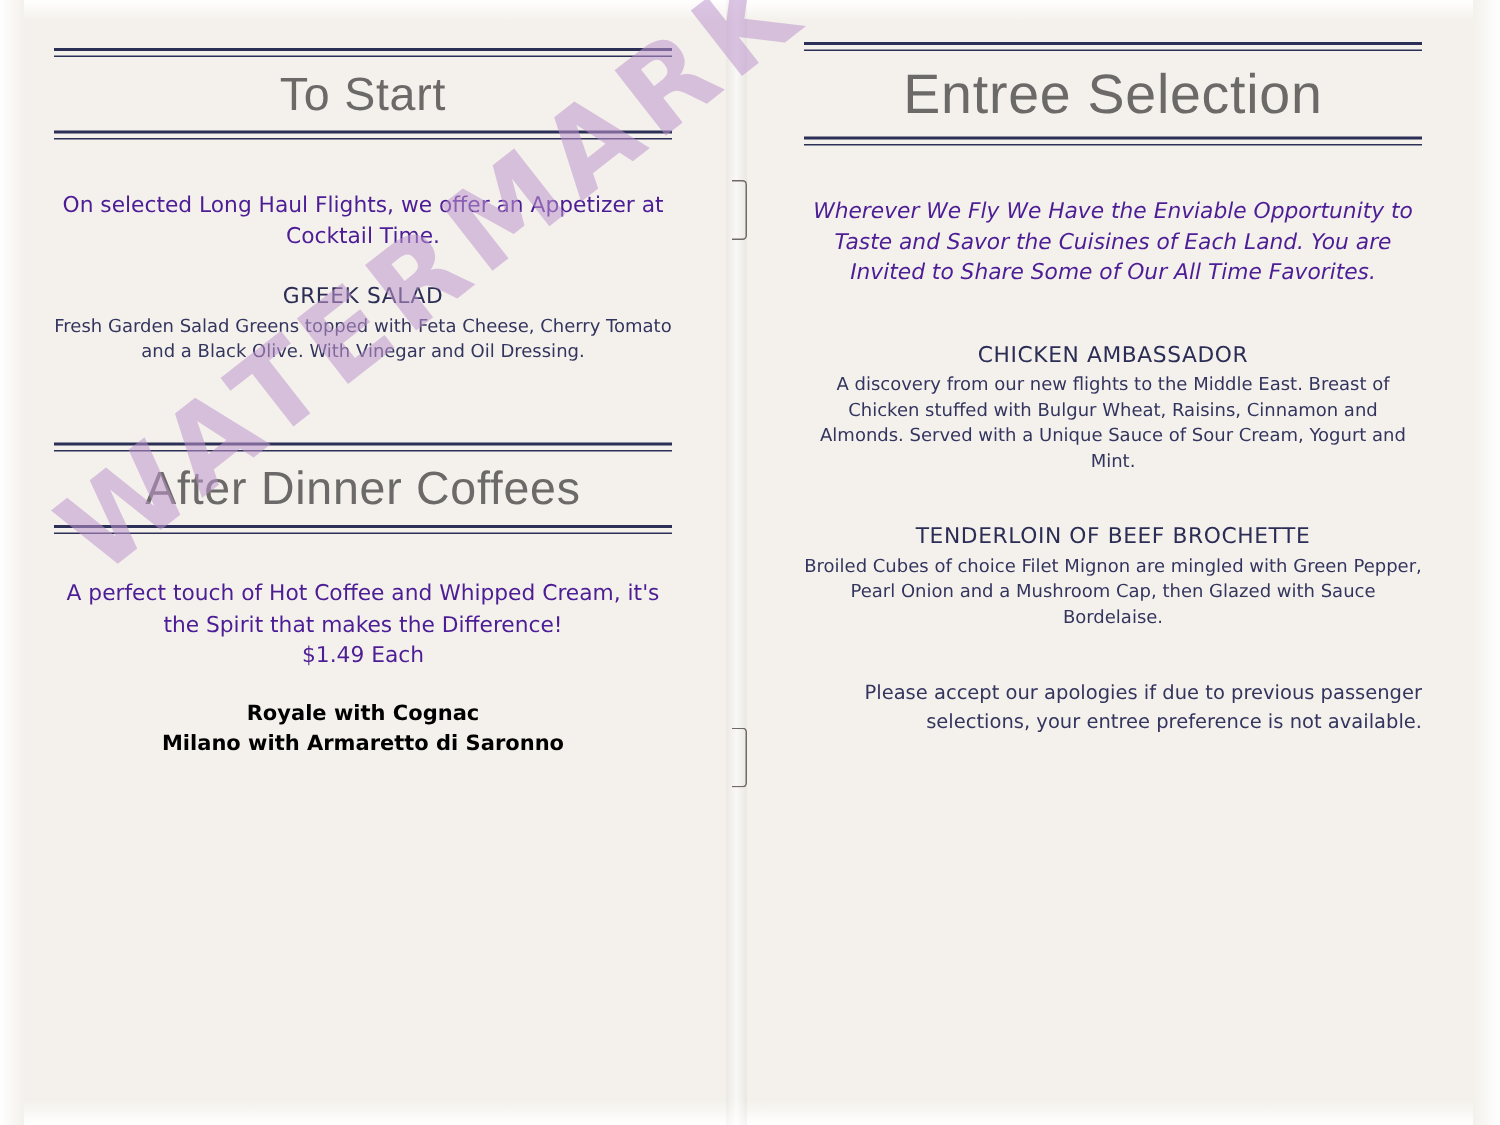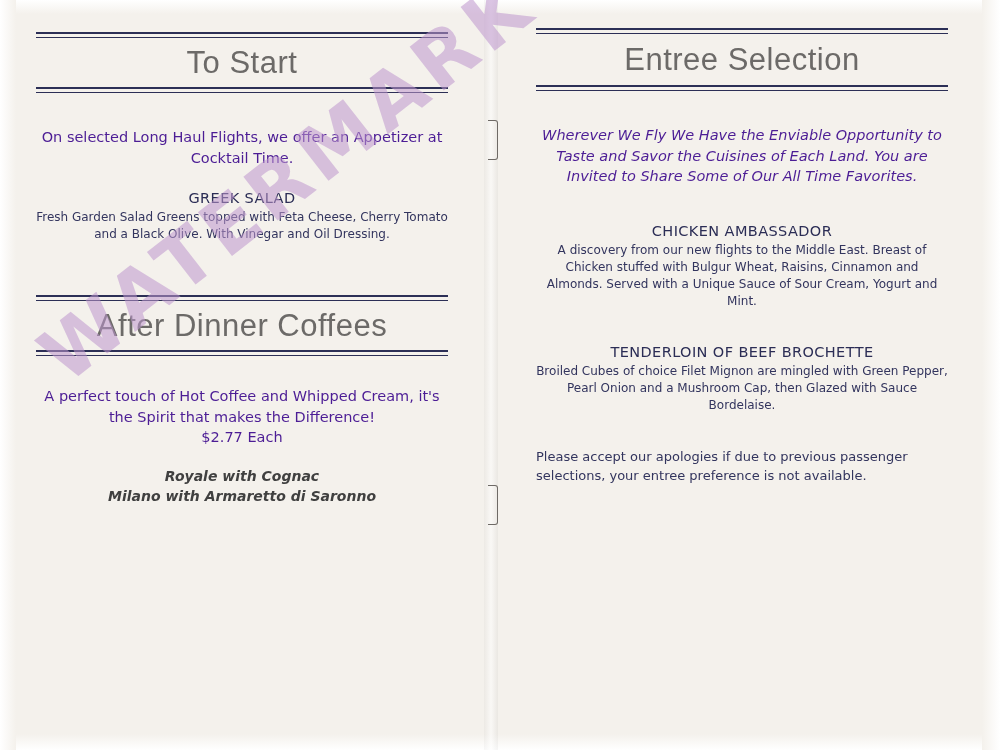--- a/index.html
+++ b/index.html
@@ -93,21 +93,21 @@
     color: #6c6a68;
     font-family: Liberation Sans, sans-serif;
     font-weight: 400;
     letter-spacing: 0.5px;
   }
   .section-title.big {
     font-size: 31px;
     padding: 7px 0 6px 0;
   }
   .section-title.right-col {
-    font-size: 31px;
+    font-size: 37px;
     padding: 8px 0 7px 0;
   }
 
   .intro-text, .body-text {
     text-align: center;
     color: #4c1d95;
     font-family: "DejaVu Sans", sans-serif;
     font-size: 14.5px;
     line-height: 1.42;
   }
@@ -127,29 +127,28 @@
     color: #33355e;
     font-family: "DejaVu Sans", sans-serif;
     font-size: 12px;
     line-height: 1.42;
   }
   .coffee-list {
     text-align: center;
     margin-top: 18px;
   }
   .coffee-item {
-    color: #404040;
+    color: #000000;
     font-family: "DejaVu Sans", sans-serif;
     font-weight: bold;
     font-size: 14px;
     line-height: 1.45;
-    font-style: italic;
   }
   .note {
-    text-align: left;
+    text-align: right;
     color: #33355e;
     font-family: "DejaVu Sans", sans-serif;
     font-size: 13px;
     line-height: 1.45;
   }
 
   
   .watermark {
     position: absolute;
     left: 50px;
@@ -212,21 +211,21 @@
       <div class="rule-pair">
         <div class="r1"></div>
           <div class="r2"></div>
       </div>
       <div class="section-title big">After Dinner Coffees</div>
       <div class="rule-pair">
         <div class="r1"></div>
           <div class="r2"></div>
       </div>
       <div class="intro-text" style="margin-top:30px;">A perfect touch of Hot Coffee and Whipped Cream, it's the Spirit that makes the Difference!</div>
-      <div class="intro-text">$2.77 Each</div>
+      <div class="intro-text">$1.49 Each</div>
 
       <div class="coffee-list">
         <div class="coffee-item">Royale with Cognac</div>
         <div class="coffee-item">Milano with Armaretto di Saronno</div>
       </div>
     </div>
 
   </div>
 
   <div class="col col-right">

